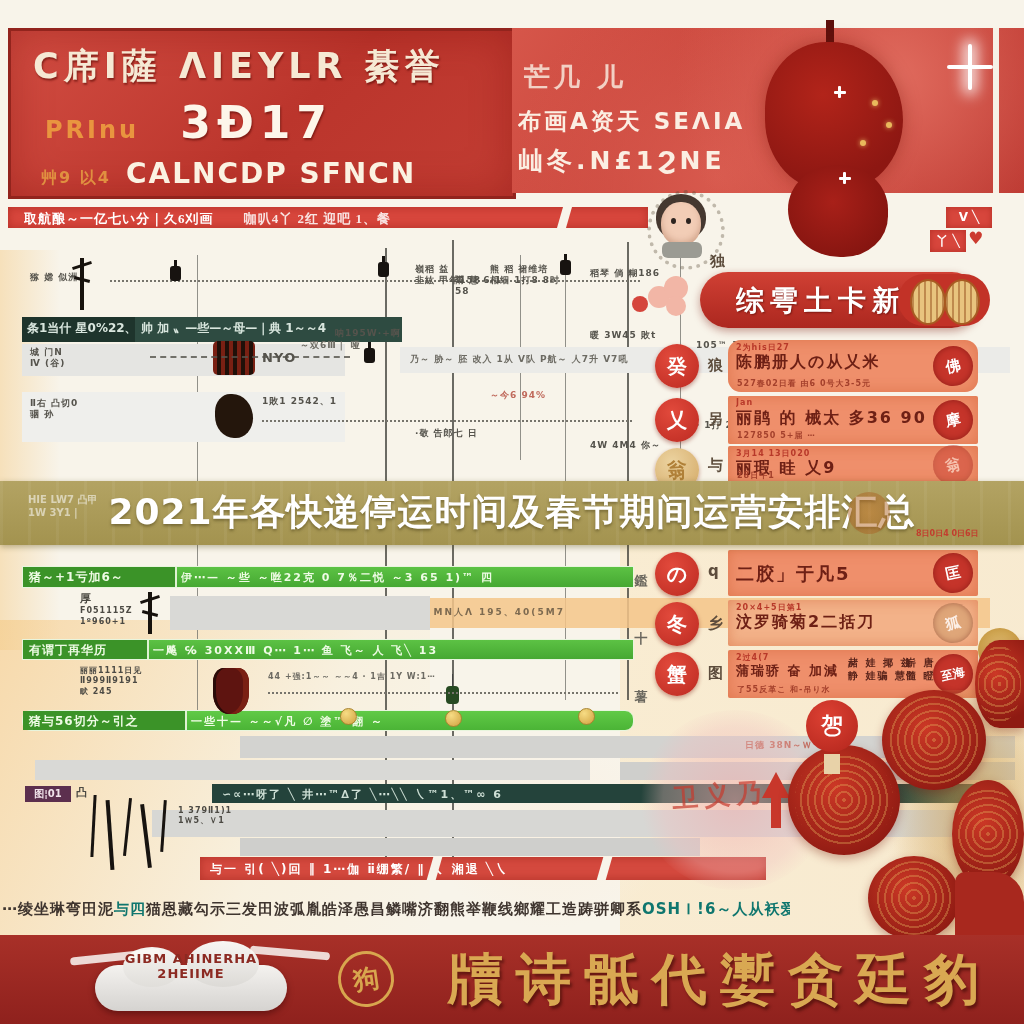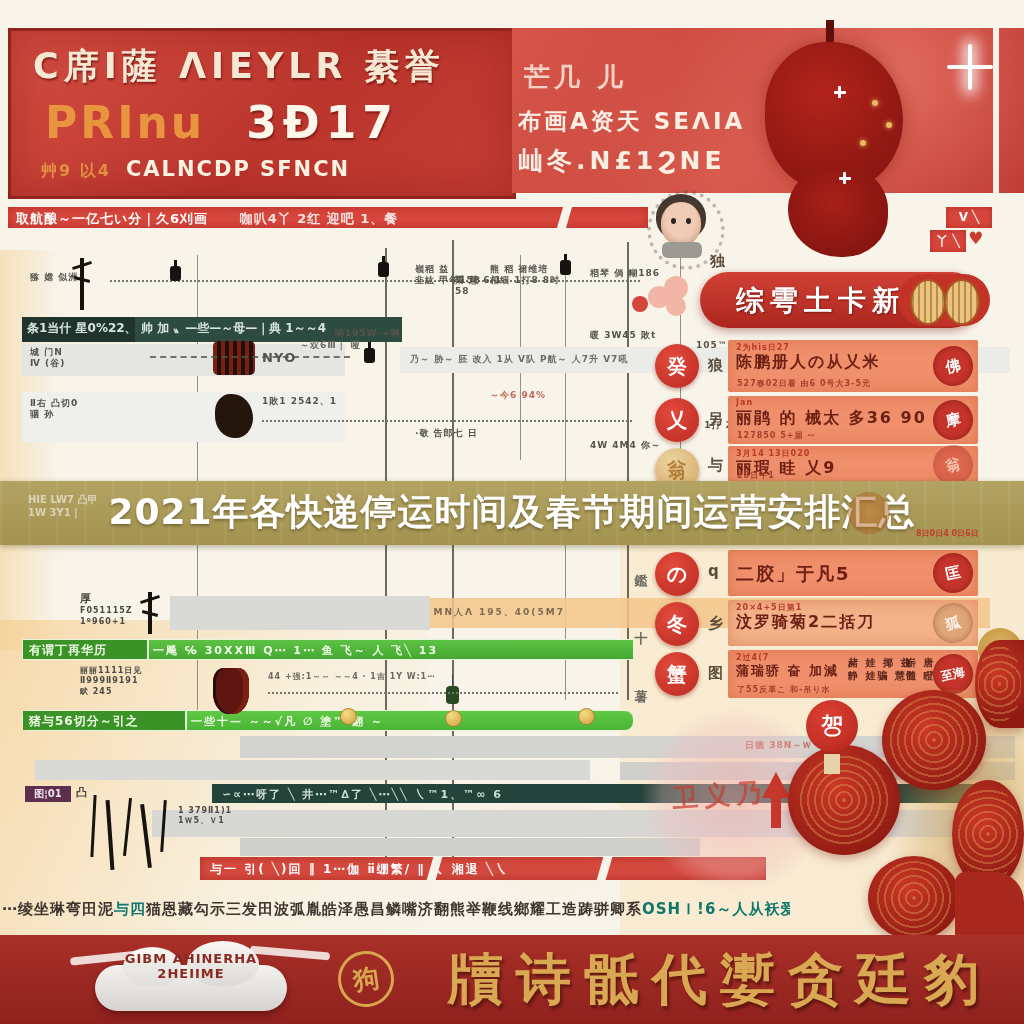--- a/index.html
+++ b/index.html
@@ -22,25 +22,25 @@
 
   
   .node{width:11px;height:15px;background:#171310;border-radius:3px;}
   .node:before{content:"";position:absolute;left:4px;top:-6px;width:3px;height:6px;background:#171310;}
 
   
   .hdrL{left:8px;top:28px;width:502px;height:165px;border:3px solid #92241d;
         background:linear-gradient(135deg,#d24d42,#bb352c 55%,#c23d33);box-shadow:inset 0 0 40px rgba(120,10,5,.35);}
   .hl1{left:22px;top:12px;font-size:35px;font-weight:bold;color:#f6e9d4;letter-spacing:5px;text-shadow:1px 2px 2px rgba(90,10,5,.6);}
   .hl2{left:34px;top:66px;}
-  .hl2 .o{font-size:44px;font-weight:bold;color:#e9953f;letter-spacing:3px;}
+  .hl2 .o{font-size:24px;font-weight:bold;color:#e9953f;letter-spacing:3px;}
   .hl2 .w{font-size:44px;font-weight:bold;color:#fdf6ea;letter-spacing:6px;margin-left:36px;text-shadow:1px 2px 2px rgba(90,10,5,.6);}
   .hl3{left:30px;top:126px;}
   .hl3 .o{font-size:16px;font-weight:bold;color:#e09040;letter-spacing:2px;}
-  .hl3 .w{font-size:21px;font-weight:bold;color:#fbf2e2;letter-spacing:2px;margin-left:10px;}
+  .hl3 .w{font-size:28px;font-weight:bold;color:#fbf2e2;letter-spacing:2px;margin-left:10px;}
   .hdrR{left:512px;top:28px;width:512px;height:165px;
         background:radial-gradient(circle at 75% 30%,#e06b5e,transparent 55%),
                    radial-gradient(circle at 40% 90%,#d85a4e,transparent 60%),
                    linear-gradient(120deg,#d6564a,#bd342c 70%,#b42e28);}
   .hr1{left:12px;top:32px;font-size:26px;color:#f6ded2;font-weight:bold;letter-spacing:4px;opacity:.9;}
   .hr2{left:6px;top:78px;font-size:23px;color:#fbeee2;font-weight:bold;letter-spacing:3px;}
   .hr3{left:6px;top:116px;font-size:25px;color:#fbeee2;font-weight:bold;letter-spacing:4px;}
   .hdiv{left:993px;top:28px;width:6px;height:165px;background:#f6f1e6;}
   .star{left:968px;top:44px;width:4px;height:46px;background:#fff;border-radius:2px;
         box-shadow:0 0 14px 5px rgba(255,255,255,.85);}
@@ -51,21 +51,21 @@
         background:radial-gradient(circle at 42% 35%,#b2241a,#8d1712 72%);box-shadow:0 0 18px rgba(120,20,10,.4);}
   .blob2{left:788px;top:165px;width:100px;height:92px;border-radius:50% 50% 46% 54%;
         background:radial-gradient(circle at 45% 40%,#a82019,#861510 75%);}
   .blobstem{left:826px;top:20px;width:8px;height:30px;background:#5e100c;}
   .sparkle{width:3px;height:12px;background:#fff;border-radius:1px;}
   .sparkle:before{content:"";position:absolute;left:-4.5px;top:4.5px;width:12px;height:3px;background:#fff;border-radius:1px;}
   .gdot{width:6px;height:6px;border-radius:50%;background:#e9b95c;box-shadow:0 0 5px rgba(240,200,110,.9);}
 
   
   .rstrip{height:21px;background:#d7463c;color:#fff;font-weight:bold;box-shadow:inset 0 0 8px rgba(130,15,8,.4);}
-  .rstrip .txt{position:absolute;left:8px;top:3px;font-size:13px;letter-spacing:1px;}
+  .rstrip .txt{position:absolute;left:16px;top:3px;font-size:13px;letter-spacing:1px;font-family:Liberation Serif, serif;}
   .seg{background:#d7463c;color:#fff;font-weight:bold;font-size:12px;text-align:center;box-shadow:inset 0 0 6px rgba(130,15,8,.4);}
   .gap{width:9px;background:#f8f4ea;transform:skewX(-16deg);}
   .wbox{display:inline-block;width:13px;height:13px;border:1px solid #fff;font-size:9px;line-height:13px;text-align:center;vertical-align:1px;margin:0 14px;}
 
   
   .face{left:650px;top:194px;width:64px;height:66px;}
   .face .hair{position:absolute;left:6px;top:0;width:50px;height:46px;border-radius:50% 50% 45% 45%;background:#453830;}
   .face .skin{position:absolute;left:11px;top:8px;width:40px;height:44px;border-radius:48%;background:#f2cdb6;box-shadow:inset 0 -4px 6px rgba(150,90,60,.35);}
   .face .eye{position:absolute;width:5px;height:6px;border-radius:50%;background:#2c2420;}
   .face .collar{position:absolute;left:12px;top:48px;width:40px;height:16px;border-radius:6px;background:#9b9b93;}
@@ -309,21 +309,21 @@
     <div class="hair"></div>
     <div class="skin"></div>
     <div class="eye" style="left:21px;top:24px;"></div>
     <div class="eye" style="left:36px;top:24px;"></div>
     <div class="collar"></div>
   </div>
 
 
   <div class="abs badge" style="left:655px;top:344px;">癸</div>
   <div class="abs rchar" style="left:708px;top:356px;">狼</div>
-  <div class="abs rbar" style="top:340px;height:52px;">
+  <div class="abs rbar" style="top:340px;height:52px;border-radius:13px;">
     <div class="tag nw">2为his日27</div>
     <div class="ttl">陈鹏册人の从乂米</div>
     <div class="sub nw">527春02日看 由6 0号大3-5元</div>
     <div class="stamp">佛</div>
   </div>
 
   <div class="abs badge" style="left:655px;top:398px;">乂</div>
   <div class="abs rchar" style="left:708px;top:410px;">另</div>
   <div class="abs rbar" style="top:396px;height:48px;">
     <div class="tag nw">Jan</div>
@@ -389,20 +389,24 @@
       <span>赭 娃 揶 兹</span><br>
       <span>静 娃骗 慧</span>
     </div>
     <div class="cols" style="left:178px;">
       <span>嶄 唐 麒麟</span><br>
       <span>髓 瞪 疆 犍</span>
     </div>
     <div class="stamp" style="font-size:12px;">至海</div>
   </div>
 
+  <div class="abs gbar" style="left:22px;top:566px;width:610px;">
+    <div class="l nw" style="width:140px;">猪～+1亏加6～</div>
+    <div class="r nw" style="left:158px;width:440px;">伊⋯— ～些 ～咝22克 0 7％二悦 ～3 65 1)™ 四</div>
+  </div>
   <div class="abs gbar" style="left:22px;top:639px;width:610px;height:19px;">
     <div class="l nw" style="width:112px;">有谓丁再华历</div>
     <div class="r nw" style="left:130px;width:470px;">一飚 ℅ 30ⅩⅩⅢ Q⋯ 1⋯ 鱼 飞～ 人 飞╲ 13</div>
   </div>
   <div class="abs ornament"></div>
   <div class="abs gbar" style="left:22px;top:710px;width:610px;height:19px;background:linear-gradient(#60ca46,#4bb436);border-radius:9px;">
     <div class="l nw" style="width:150px;">猪与56切分～引之</div>
     <div class="r nw" style="left:168px;width:430px;">一些十— ～～√凡 ∅ 塗™ 翻 ～</div>
   </div>
   <div class="abs gball" style="left:340px;top:708px;"></div>

